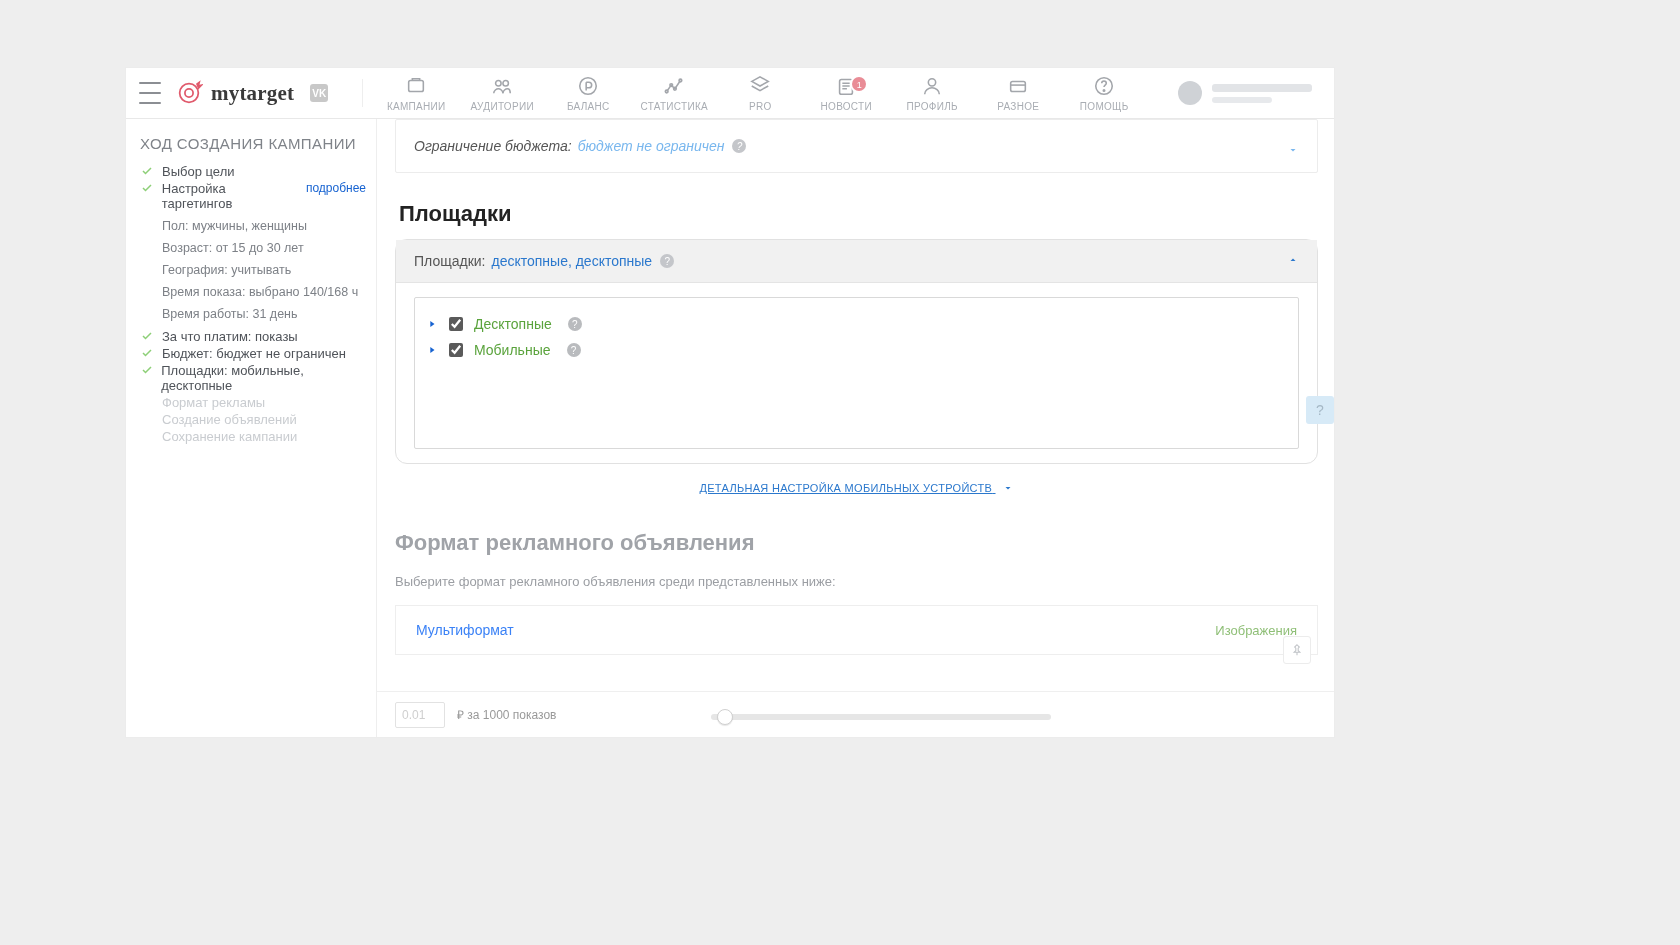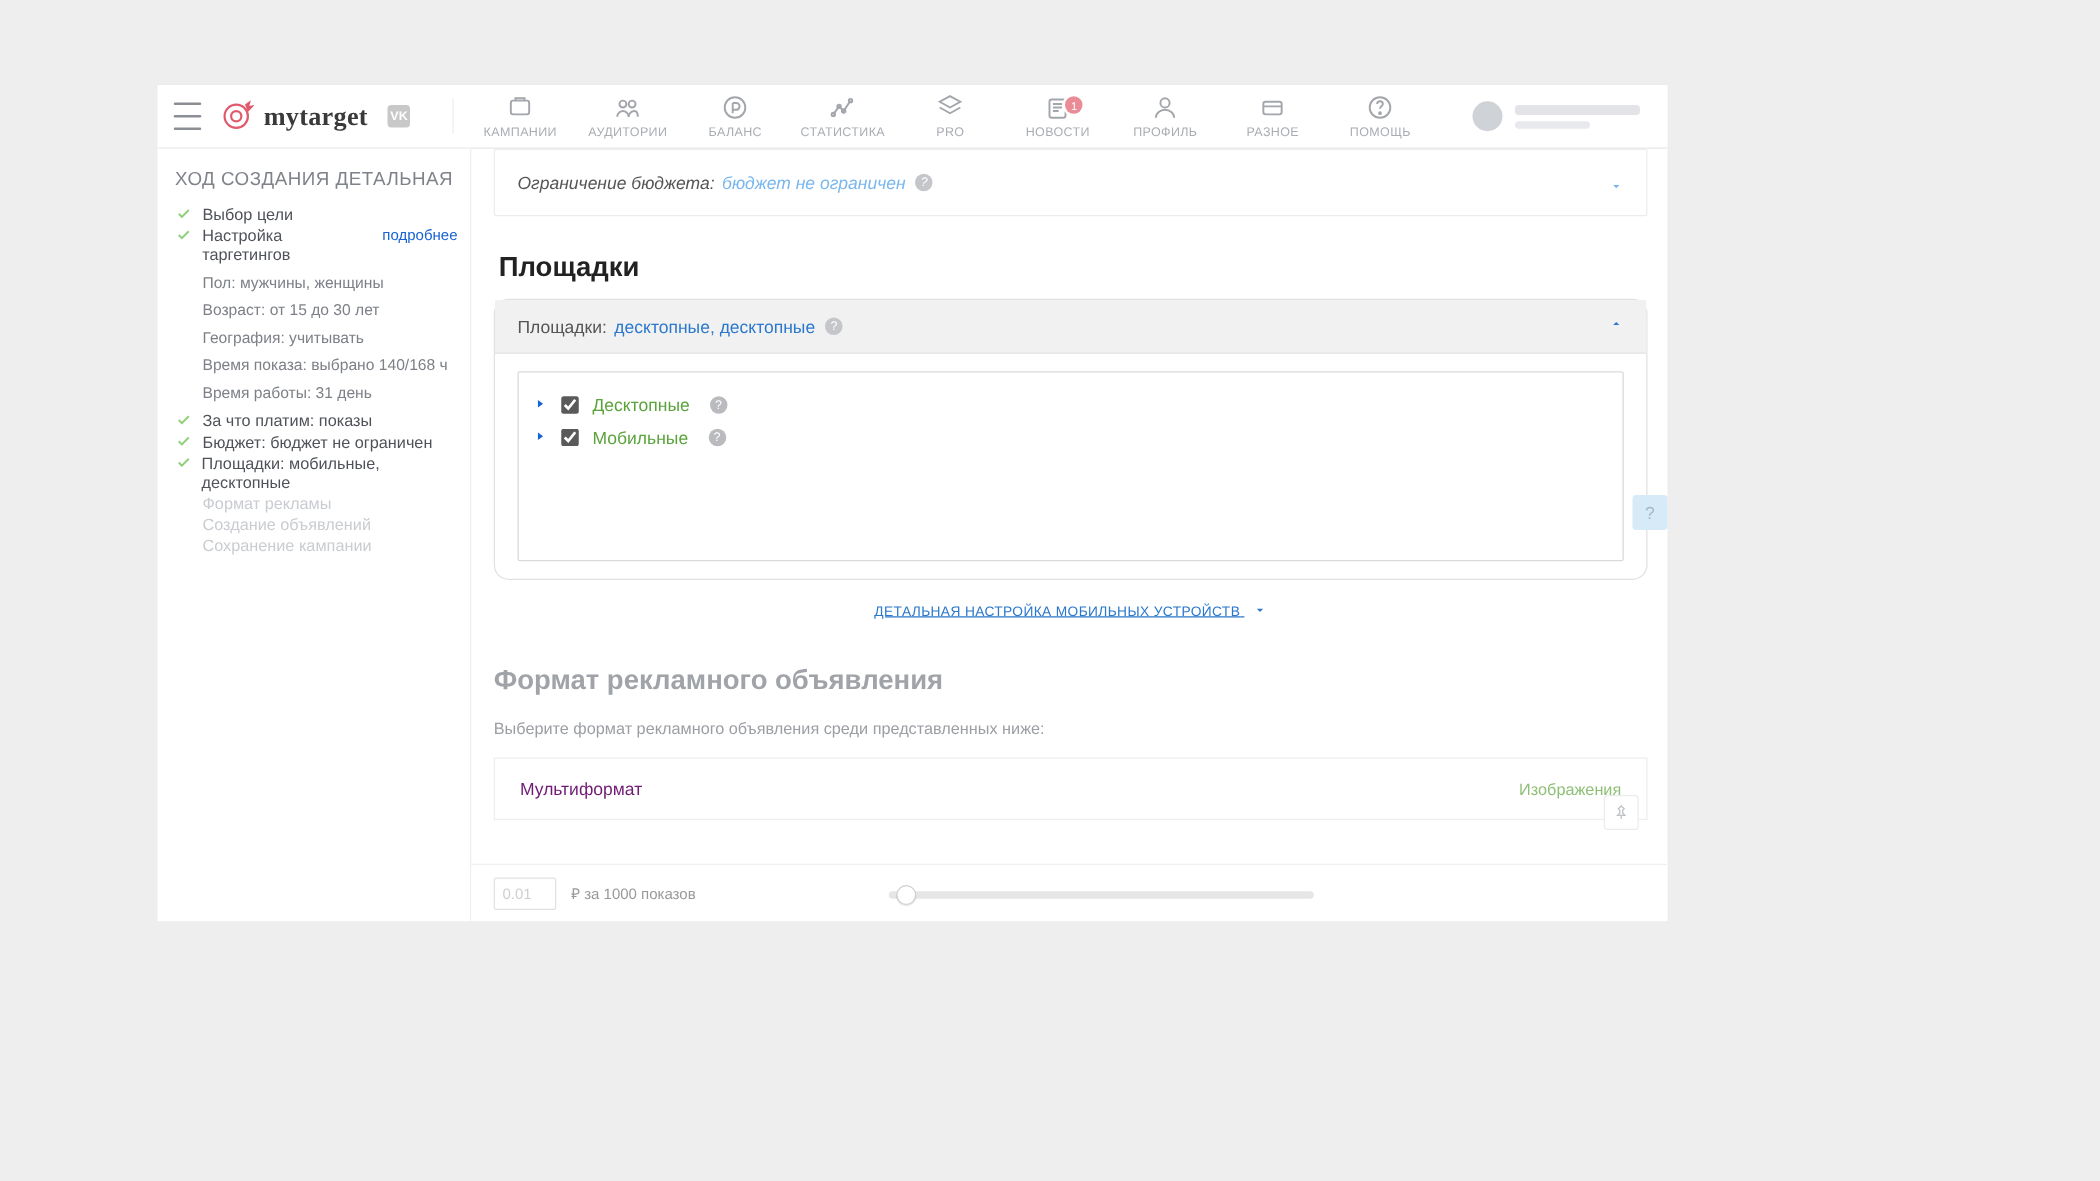--- a/index.html
+++ b/index.html
@@ -127,21 +127,21 @@
   .cb{width:14px;height:14px;accent-color:#5a5a5a}
   .row .q{background:#b9bbbe}
   .detail-link{
     display:block; text-align:center; color:#2b78cd; font-size:11px; letter-spacing:.3px; margin:18px 0 2px;
   }
   .detail-link .caret{display:inline-block; margin-left:6px; vertical-align:middle}
 
   .ad-title{font-size:22px; color:#a0a3a8; margin-top:34px}
   .ad-sub{font-size:13px; color:#9b9ea3; margin-top:10px}
   .format-card{margin-top:16px; border:1px solid #eee; padding:16px 20px; display:flex; align-items:center}
-  .format-card .fname{color:#701a75; font-size:14px}
+  .format-card .fname{color:#3b82f6; font-size:14px}
   .format-card .ftag{margin-left:auto; color:#8fbf77; font-size:13px}
 
   
   .pricebar{
     position:absolute; left:251px; right:0; bottom:0; height:46px;
     display:flex; align-items:center; gap:12px; padding:0 18px;
     border-top:1px solid #efefef;
     background:#fff;
   }
   .price-input{
@@ -281,21 +281,21 @@
       <div class="acct-text">
         <div class="line1"></div>
           <div class="line2"></div>
       </div>
     </div>
   </div>
 
   <div class="body">
 
     <aside class="side">
-      <div class="side-title">ХОД СОЗДАНИЯ ДЕТАЛЬНАЯ</div>
+      <div class="side-title">ХОД СОЗДАНИЯ КАМПАНИИ</div>
 
       <div class="step done">
         <span class="check">
           <svg viewBox="0 0 24 24" fill="none" stroke="#8dcf77" stroke-width="3">
               <path d="M4 12l5 5L20 6"></path>
             </svg>
         </span>
         <span>Выбор цели</span>
       </div>
 

